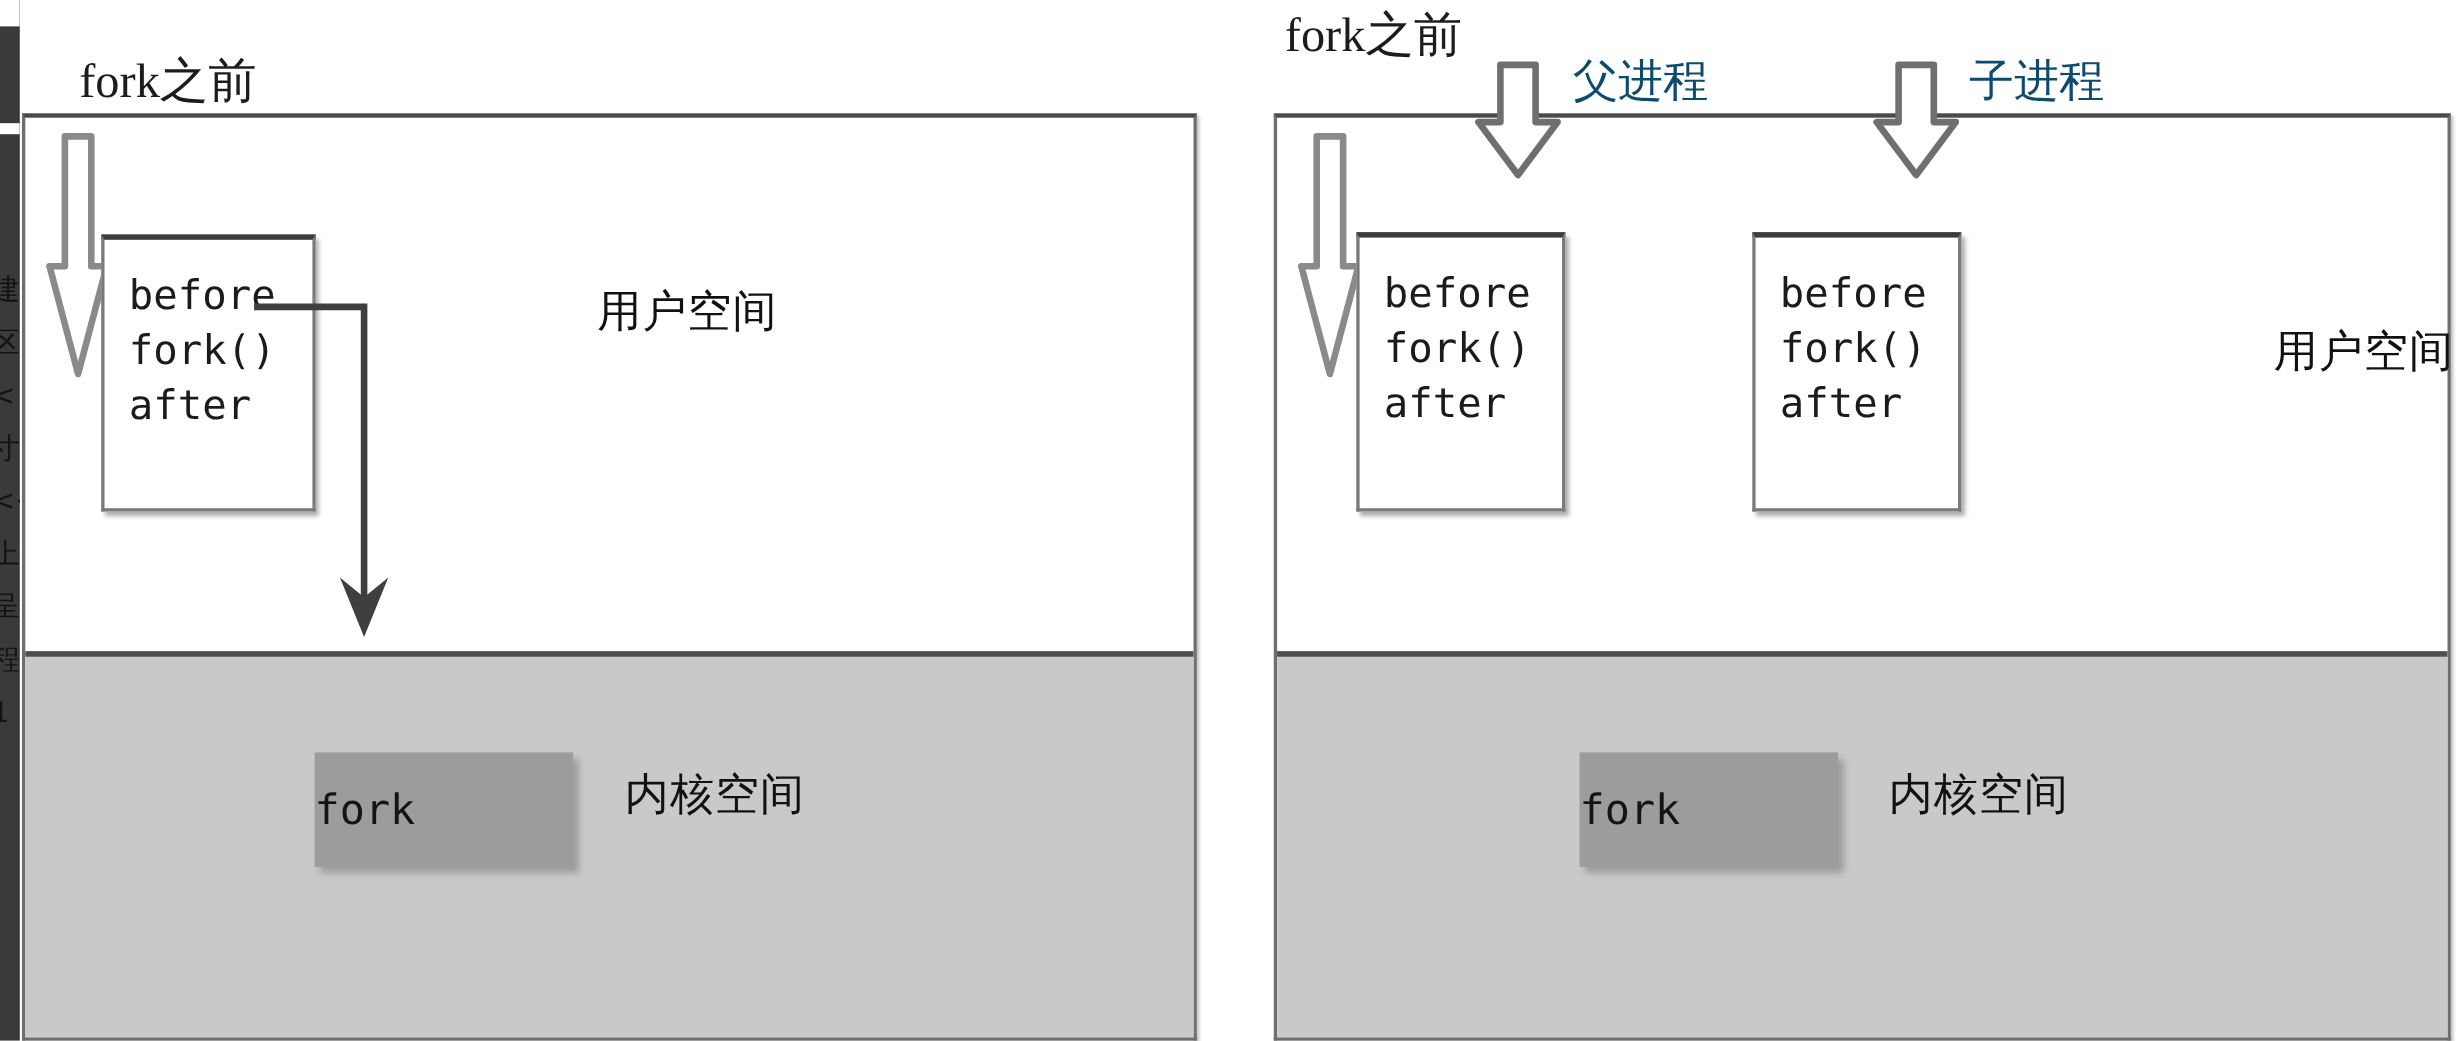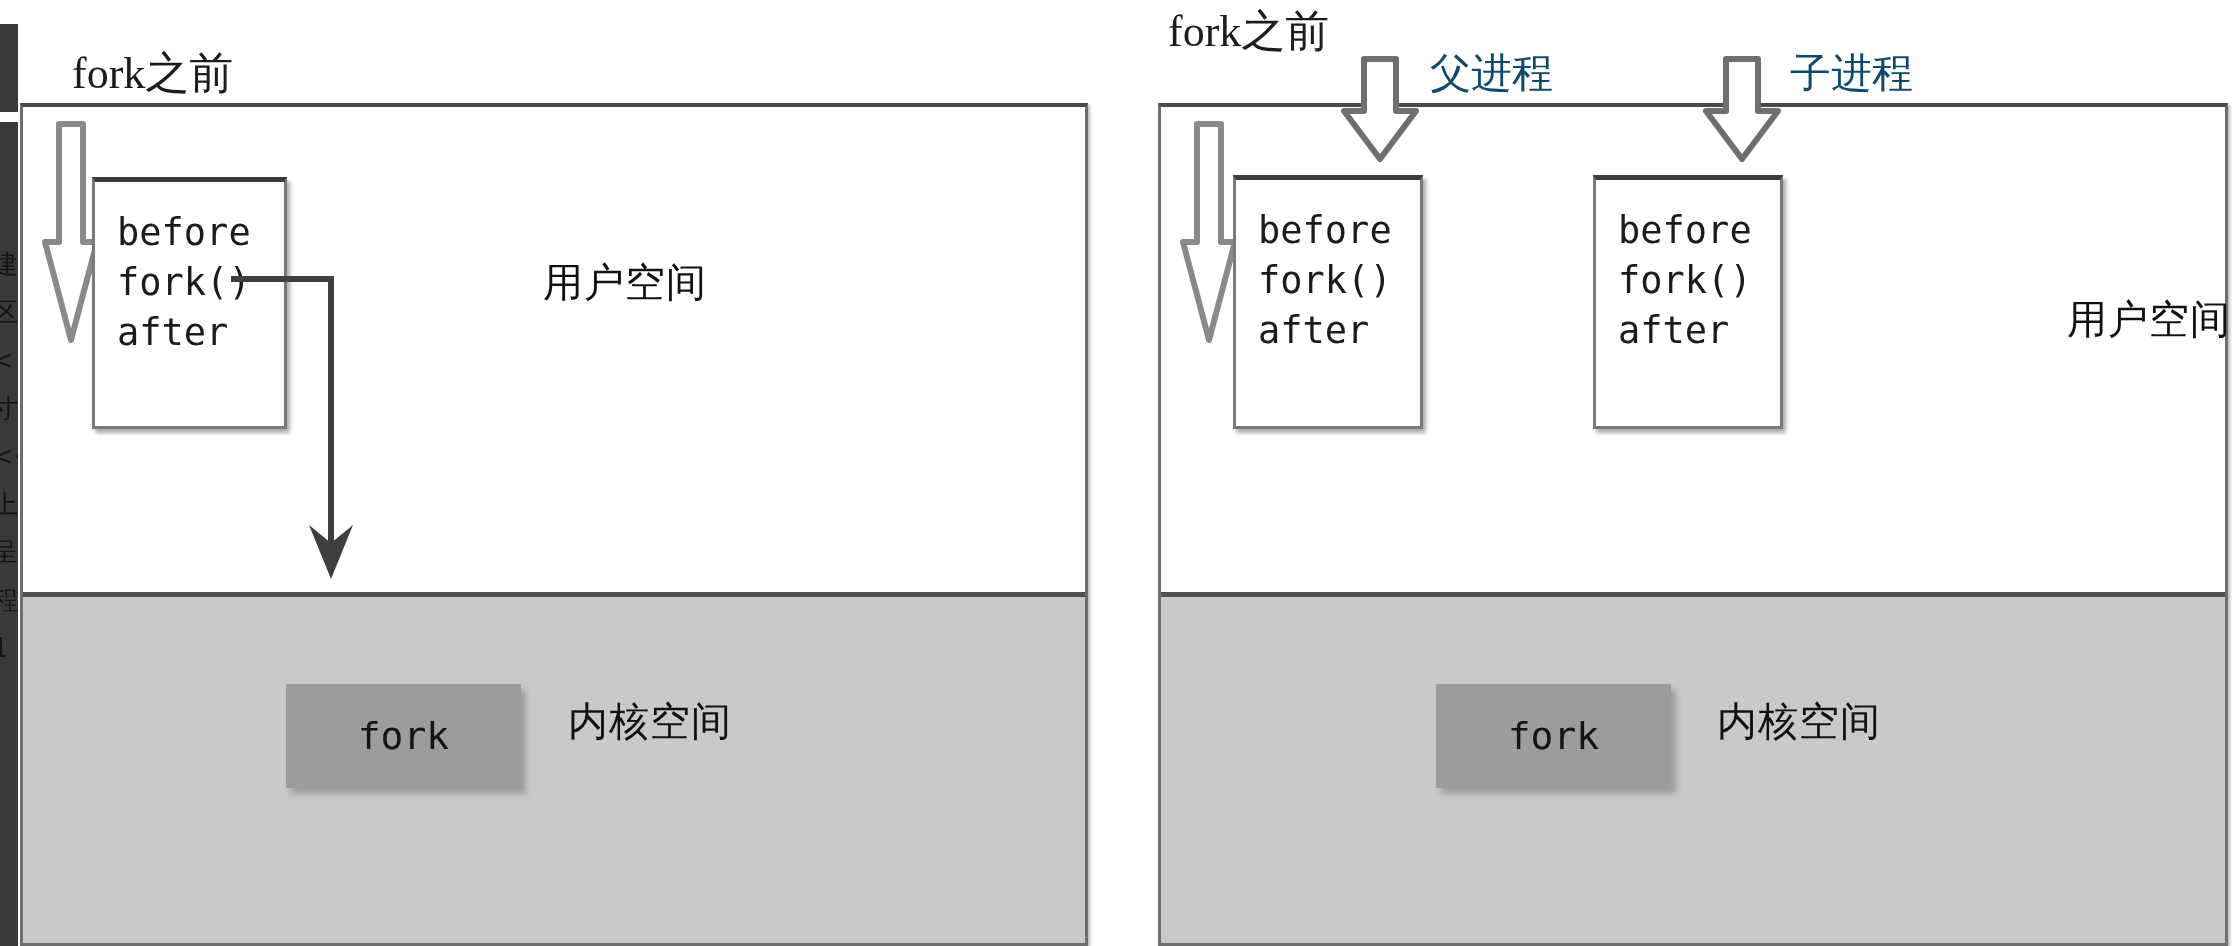--- a/index.html
+++ b/index.html
@@ -71,36 +71,37 @@
 
   
   .code-box{
     position:absolute;
     box-sizing:border-box;
     background:#ffffff;
     border:3px solid #7a7a7a;
     border-top:5px solid #3c3c3c;
     box-shadow:3px 4px 4px rgba(0,0,0,.33);
     padding:26px 0 0 22px;
+    margin-top:36px;
   }
   .code-line{
     font-family:"DejaVu Sans Mono","Liberation Mono",monospace;
     font-size:37px;
     line-height:50px;
     color:#1b1b1b;
     white-space:pre;
   }
 
   
   .fork-box{
     position:absolute;
     box-sizing:border-box;
     background:#9c9c9c;
     box-shadow:5px 6px 6px rgba(0,0,0,.22);
-    display:flex;align-items:center;justify-content:center;
+    display:flex;align-items:center;
   }
   .fork-box span{
     font-family:"DejaVu Sans Mono","Liberation Mono",monospace;
     font-size:38px;color:#141414;
   }
 
   .blockarrow{position:absolute;}
   .connector{position:absolute;}
 
   .proc-label{

